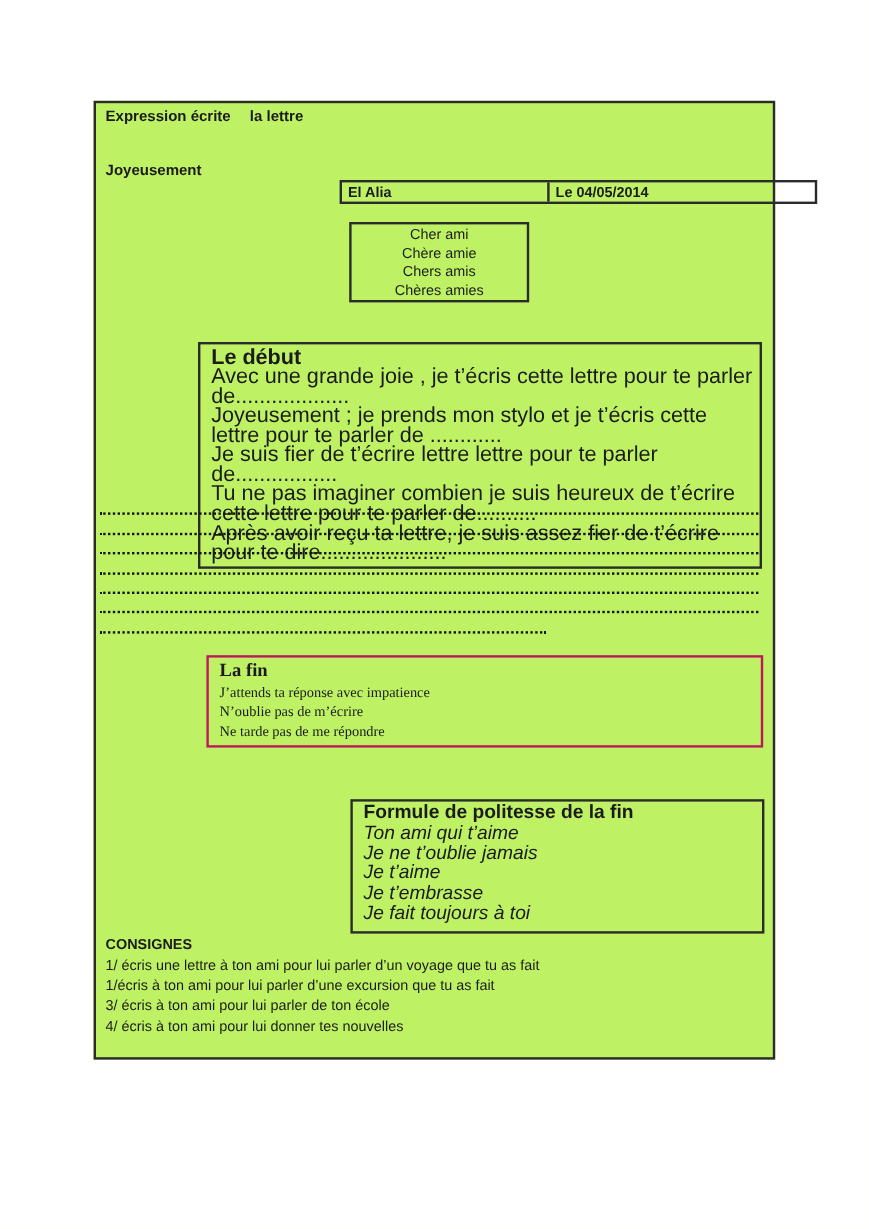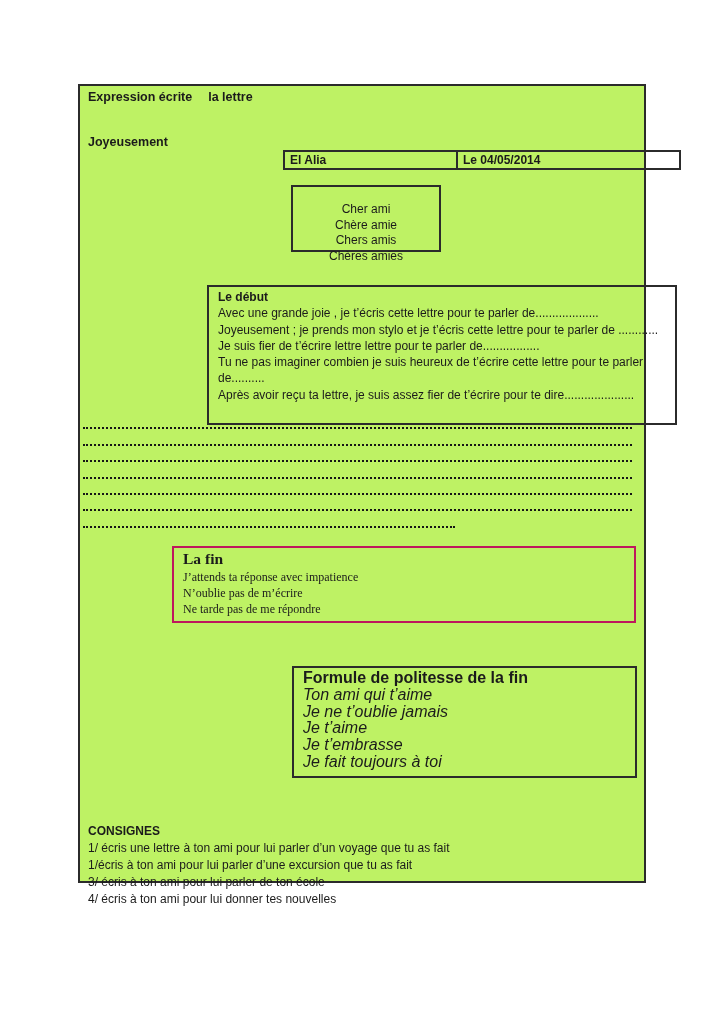--- a/index.html
+++ b/index.html
@@ -44,28 +44,28 @@
     overflow: hidden; white-space: nowrap;
   }
   .date-table .cell-place { width: 173px; border-right: 2px solid #2b2b2b; }
   .date-table .cell-date  { flex: 1; }
   .greeting-box {
     position: absolute; left: 211px; top: 99px;
     width: 150px; height: 67px;
     border: 2px solid #2b2b2b;
     text-align: center;
     font-size: 12px; line-height: 15.7px;
-    padding-top: 15px;
+    padding-top: 1px;
   }
   .debut-box {
     position: absolute; left: 85px; top: 199px;
     width: 470px;
     border: 2px solid #2b2b2b;
-    padding: 2px 6px 20px 9px;
-    font-size: 12px; line-height: 16.3px; margin-left: 42px;
+    padding: 2px 6px 4px 9px;
+    font-size: 18px; line-height: 16.3px;
   }
   .debut-box .box-title { font-weight: bold; }
   .writing-area {
     position: absolute; left: 3px; top: 327px;
     width: 549px;
   }
   .writing-line {
     height: 16.4px;
     border-bottom: 2px dotted #151515;
   }
@@ -82,21 +82,21 @@
     position: absolute; left: 212px; top: 580px;
     width: 345px;
     border: 2px solid #2b2b2b;
     padding: 2px 8px 5px 9px;
     font-size: 16px; line-height: 16.8px;
   }
   .formule-box .box-title { font-weight: bold; }
   .formule-box .it { font-style: italic; }
   .consignes {
     position: absolute; left: 8px; top: 693px;
-    font-size: 12px; line-height: 17px; margin-top: 44px;
+    font-size: 12px; line-height: 17px;
   }
   .consignes .consignes-title { font-weight: bold; }
 </style>
 </head>
 <body>
 
 <div class="sheet">
   <div class="outer-border">
 
     <div class="hdr">

